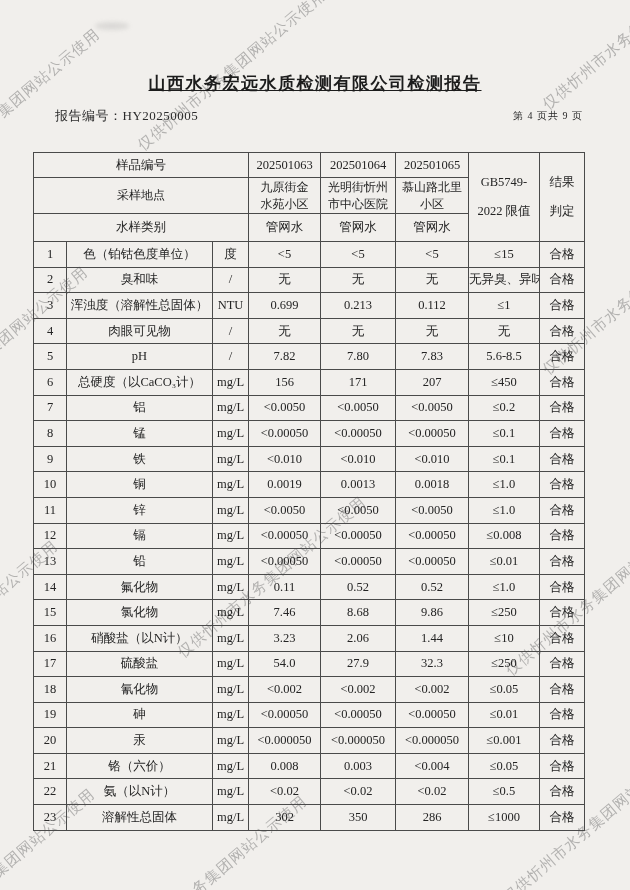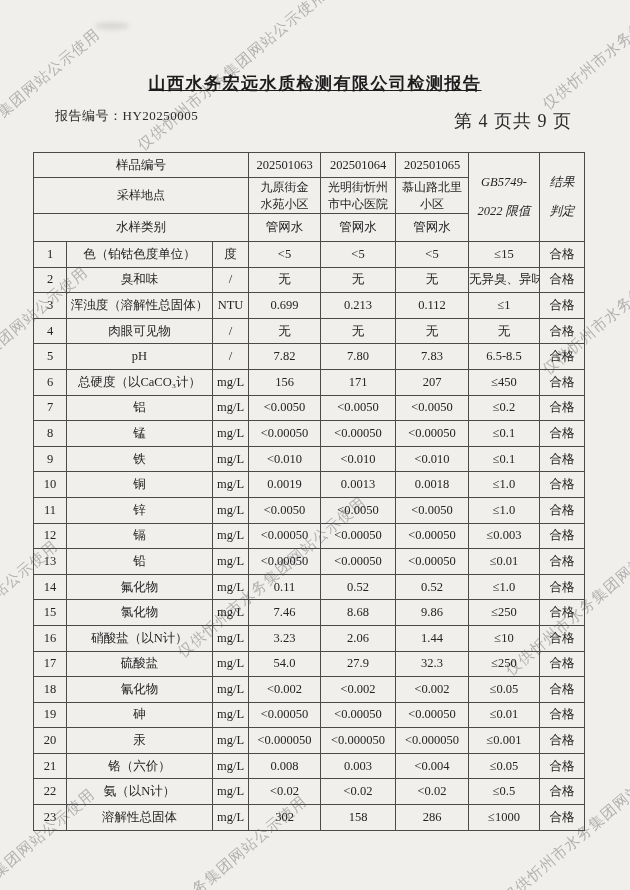--- a/index.html
+++ b/index.html
@@ -19,42 +19,42 @@
   }
   
   .smudge{position:absolute;left:95px;top:22px;width:34px;height:8px;border-radius:50%;
     background:rgba(120,120,120,0.18);filter:blur(2px);}
   
   .title{
     position:absolute;top:72px;left:0;width:630px;text-align:center;
     font-size:17px;font-weight:bold;letter-spacing:1.5px;color:#1c1c1c;text-decoration:underline;
   }
   .report-line{position:absolute;top:107px;left:55px;font-size:13px;letter-spacing:0.5px;}
-  .page-info{position:absolute;top:109px;right:58px;font-size:18px;letter-spacing:1px;}
+  .page-info{position:absolute;top:109px;right:47px;font-size:10px;letter-spacing:1px;}
   
   table.report{
     position:absolute;left:33px;top:133px;width:551px;
     border-collapse:collapse;table-layout:fixed;margin-top:19px;
   }
   table.report td{
     border:1px solid #4a4a4a;text-align:center;padding:0;
     font-size:12.5px;color:#242424;overflow:hidden;
   }
   col.c1{width:33px}col.c2{width:146px}col.c3{width:36px}
   col.c4{width:72px}col.c5{width:75px}col.c6{width:73px}
   col.c7{width:71px}col.c8{width:45px}
   tr.h1{height:25px}
   tr.h2{height:36px}
   tr.h2 td{font-size:12px;line-height:1.35;}
   tr.h3{height:28px}
   tr.dr{height:25.6px}
   td.c-param{text-align:left;padding-left:7px;}
   td.c-limit{font-size:11.5px;white-space:nowrap;}
   td.span-cell{font-size:12.5px;line-height:2.3;}
-  td.span-cell span{display:block;font-style:italic;}
+  td.span-cell span{display:block;}
 </style>
 </head>
 <body>
 
 <span class="wm" style="left:-86px;top:177px">仅供忻州市水务集团网站公示使用</span>
 <span class="wm" style="left:140px;top:138px">仅供忻州市水务集团网站公示使用</span>
 <span class="wm" style="left:545px;top:97px">仅供忻州市水务集团网站公示使用</span>
 <span class="wm" style="left:-98px;top:415px">仅供忻州市水务集团网站公示使用</span>
 <span class="wm" style="left:180px;top:645px">仅供忻州市水务集团网站公示使用</span>
 <span class="wm" style="left:545px;top:362px">仅供忻州市水务集团网站公示使用</span>
@@ -164,21 +164,21 @@
     <td>合格</td>
   </tr>
 
   <tr class="dr">
     <td>5</td>
     <td class="c-param">pH</td>
     <td>/</td>
     <td>7.82</td>
     <td>7.80</td>
     <td>7.83</td>
-    <td class="c-limit">6.5-8.5</td>
+    <td class="c-limit">5.6-8.5</td>
     <td>合格</td>
   </tr>
 
   <tr class="dr">
     <td>6</td>
     <td class="c-param">总硬度（以CaCO₃计）</td>
     <td>mg/L</td>
     <td>156</td>
     <td>171</td>
     <td>207</td>
@@ -241,21 +241,21 @@
     <td>合格</td>
   </tr>
 
   <tr class="dr">
     <td>12</td>
     <td class="c-param">镉</td>
     <td>mg/L</td>
     <td>&lt;0.00050</td>
     <td>&lt;0.00050</td>
     <td>&lt;0.00050</td>
-    <td class="c-limit">≤0.003</td>
+    <td class="c-limit">≤0.008</td>
     <td>合格</td>
   </tr>
 
   <tr class="dr">
     <td>13</td>
     <td class="c-param">铅</td>
     <td>mg/L</td>
     <td>&lt;0.00050</td>
     <td>&lt;0.00050</td>
     <td>&lt;0.00050</td>
@@ -360,19 +360,19 @@
     <td>&lt;0.02</td>
     <td class="c-limit">≤0.5</td>
     <td>合格</td>
   </tr>
 
   <tr class="dr">
     <td>23</td>
     <td class="c-param">溶解性总固体</td>
     <td>mg/L</td>
     <td>302</td>
-    <td>158</td>
+    <td>350</td>
     <td>286</td>
     <td class="c-limit">≤1000</td>
     <td>合格</td>
   </tr>
 </tbody>
 </table>
 
 </body></html>

